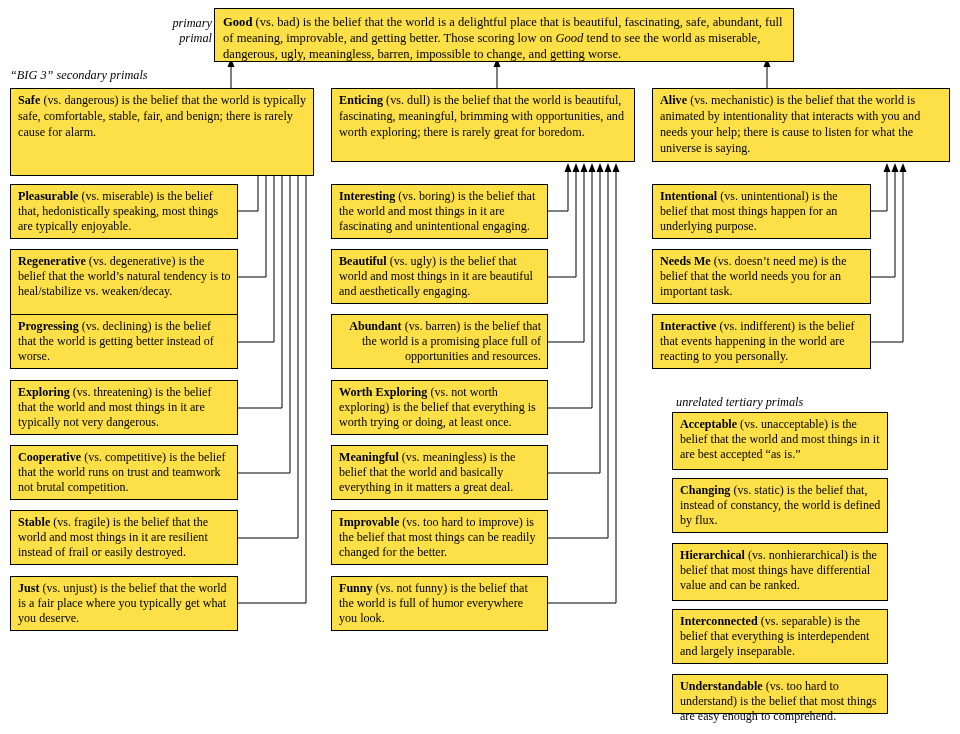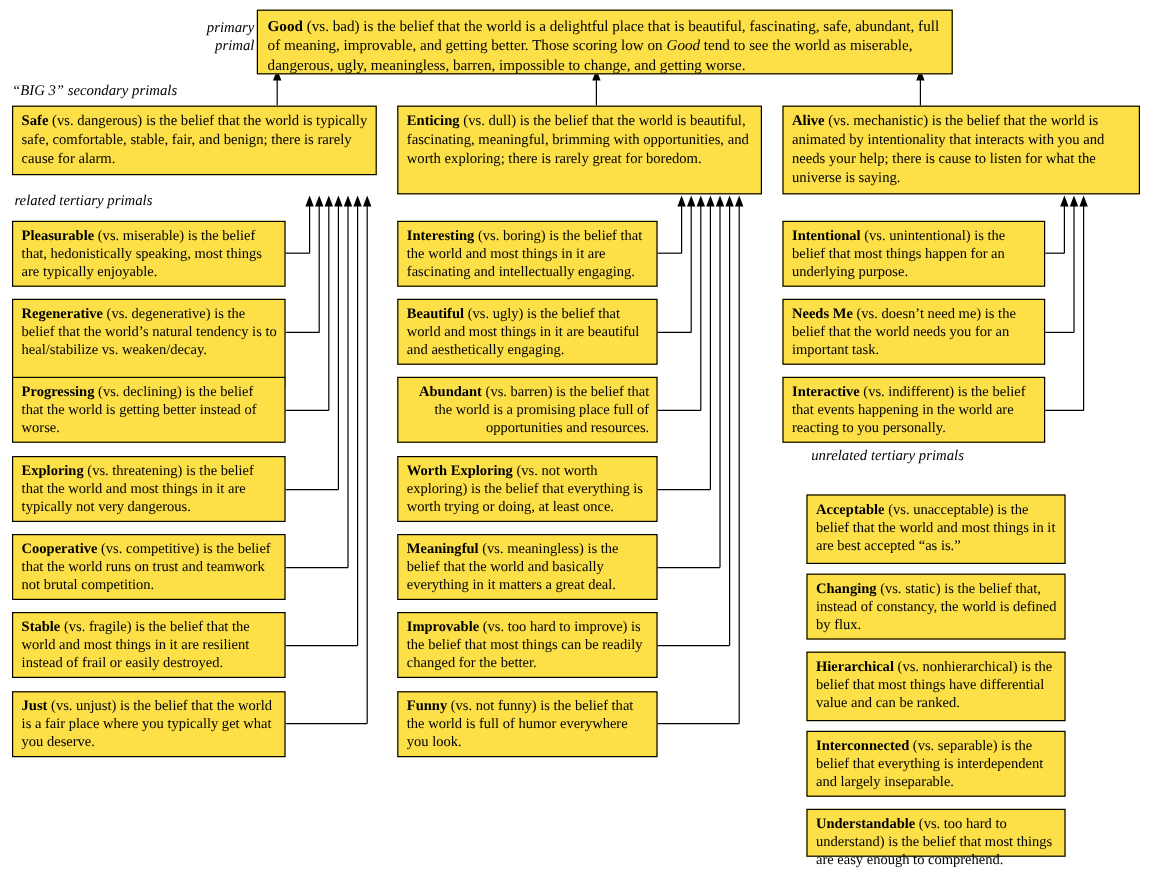--- a/index.html
+++ b/index.html
@@ -140,27 +140,27 @@
 
   <div class="label two-line" style="left: 150px; top: 16px; width: 62px;">
     <div>primary</div>
     <div>primal</div>
   </div>
 
   <div class="label" style="left: 10px; top: 68px;">“BIG 3” secondary primals</div>
 
   <div class="label" style="left: 12px; top: 160px;">related tertiary primals</div>
 
-  <div class="label" style="left: 676px; top: 372px;">unrelated tertiary primals</div>
+  <div class="label" style="left: 676px; top: 395px;">unrelated tertiary primals</div>
 
   <div class="box primal-box" style="left: 214px; top: 8px; width: 580px; height: 54px;">
     <span class="term">Good</span><span> (vs. bad) is the belief that the world is a delightful place that is beautiful, fascinating, safe, abundant, full of meaning, improvable, and getting better. Those scoring low on <span class="em">Good</span> tend to see the world as miserable, dangerous, ugly, meaningless, barren, impossible to change, and getting worse.</span>
   </div>
 
-  <div class="box secondary-box" style="left: 10px; top: 88px; width: 304px; height: 58px;">
+  <div class="box secondary-box" style="left: 10px; top: 88px; width: 304px; height: 88px;">
     <span class="term">Safe</span><span> (vs. dangerous) is the belief that the world is typically safe, comfortable, stable, fair, and benign; there is rarely cause for alarm.</span>
   </div>
 
   <div class="box secondary-box" style="left: 331px; top: 88px; width: 304px; height: 74px;">
     <span class="term">Enticing</span><span> (vs. dull) is the belief that the world is beautiful, fascinating, meaningful, brimming with opportunities, and worth exploring; there is rarely great for boredom.</span>
   </div>
 
   <div class="box secondary-box" style="left: 652px; top: 88px; width: 298px; height: 74px;">
     <span class="term">Alive</span><span> (vs. mechanistic) is the belief that the world is animated by intentionality that interacts with you and needs your help; there is cause to listen for what the universe is saying.</span>
   </div>
@@ -181,21 +181,21 @@
     <span class="term">Cooperative</span><span> (vs. competitive) is the belief that the world runs on trust and teamwork not brutal competition.</span>
   </div>
   <div class="box" style="left: 10px; top: 510px; width: 228px; height: 55px;">
     <span class="term">Stable</span><span> (vs. fragile) is the belief that the world and most things in it are resilient instead of frail or easily destroyed.</span>
   </div>
   <div class="box" style="left: 10px; top: 576px; width: 228px; height: 55px;">
     <span class="term">Just</span><span> (vs. unjust) is the belief that the world is a fair place where you typically get what you deserve.</span>
   </div>
 
   <div class="box" style="left: 331px; top: 184px; width: 217px; height: 55px;">
-    <span class="term">Interesting</span><span> (vs. boring) is the belief that the world and most things in it are fascinating and intellectually engaging.</span>
+    <span class="term">Interesting</span><span> (vs. boring) is the belief that the world and most things in it are fascinating and unintentional engaging.</span>
   </div>
   <div class="box" style="left: 331px; top: 249px; width: 217px; height: 55px;">
     <span class="term">Beautiful</span><span> (vs. ugly) is the belief that world and most things in it are beautiful and aesthetically engaging.</span>
   </div>
   <div class="box" style="left: 331px; top: 314px; width: 217px; height: 55px; text-align: right;">
     <span class="term">Abundant</span><span> (vs. barren) is the belief that the world is a promising place full of opportunities and resources.</span>
   </div>
   <div class="box" style="left: 331px; top: 380px; width: 217px; height: 55px;">
     <span class="term">Worth Exploring</span><span> (vs. not worth exploring) is the belief that everything is worth trying or doing, at least once.</span>
   </div>

